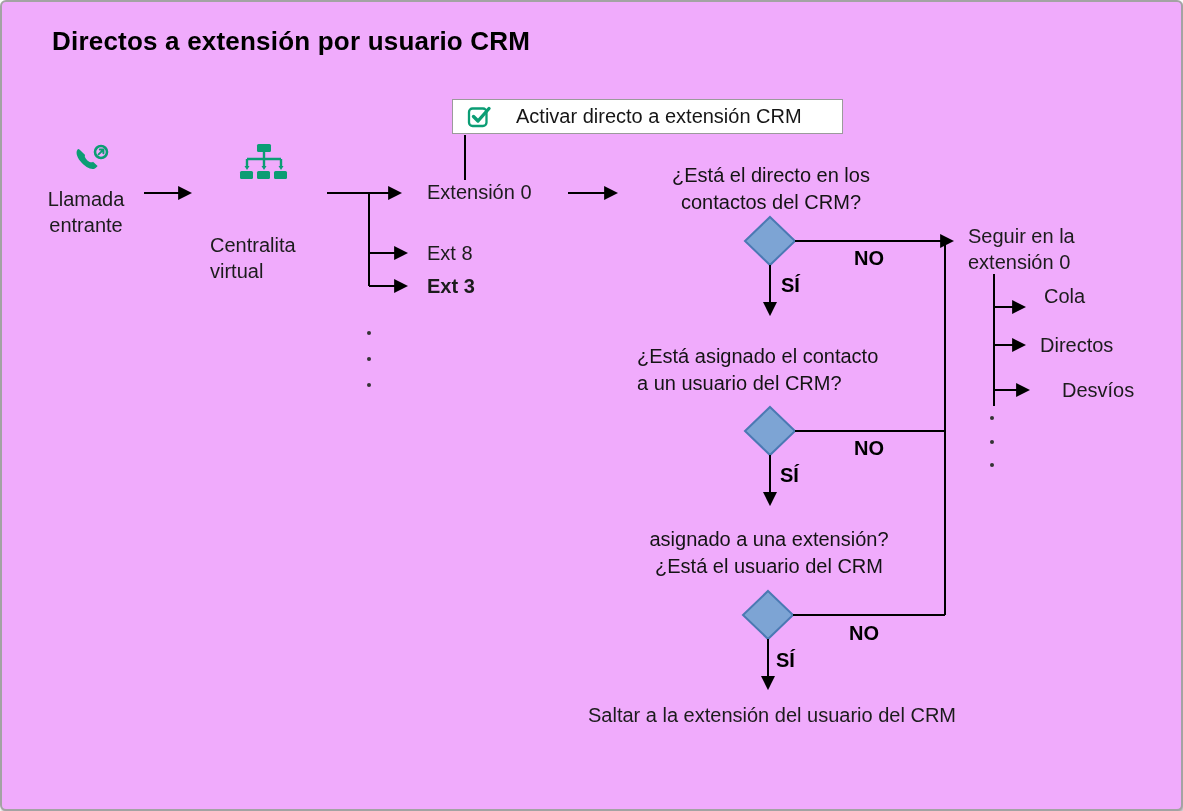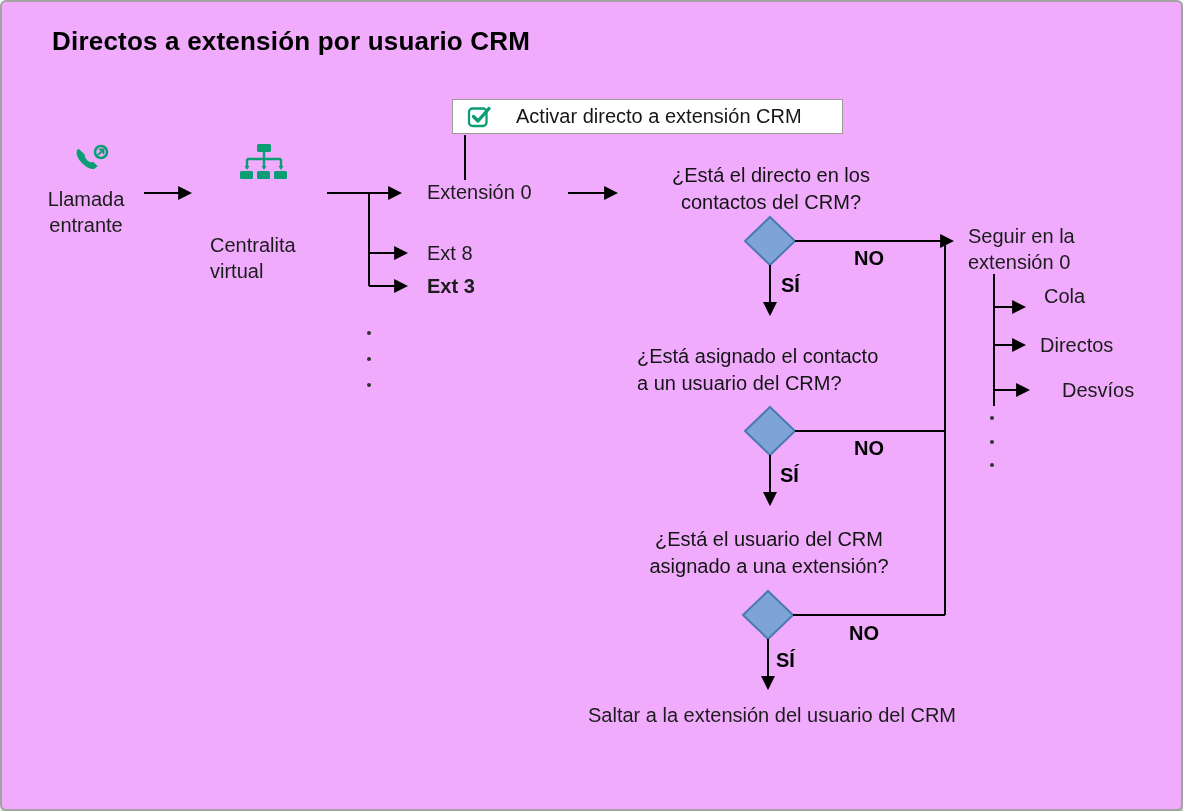--- a/index.html
+++ b/index.html
@@ -162,22 +162,22 @@
     <div>¿Está el directo en los</div>
     <div>contactos del CRM?</div>
   </div>
 
   <div class="q" style="left:635px;top:341px;">
     <div>¿Está asignado el contacto</div>
     <div>a un usuario del CRM?</div>
   </div>
 
   <div class="q center" style="left:616px;top:524px;width:302px;">
+    <div>asignado a una extensión?</div>
     <div>¿Está el usuario del CRM</div>
-    <div>asignado a una extensión?</div>
   </div>
 
   <div class="edge-lbl" style="left:852px;top:245px;">NO</div>
   <div class="edge-lbl" style="left:779px;top:272px;">SÍ</div>
   <div class="edge-lbl" style="left:852px;top:435px;">NO</div>
   <div class="edge-lbl" style="left:778px;top:462px;">SÍ</div>
   <div class="edge-lbl" style="left:847px;top:620px;">NO</div>
   <div class="edge-lbl" style="left:774px;top:647px;">SÍ</div>
 
   <div class="lbl" style="left:966px;top:221px;">

